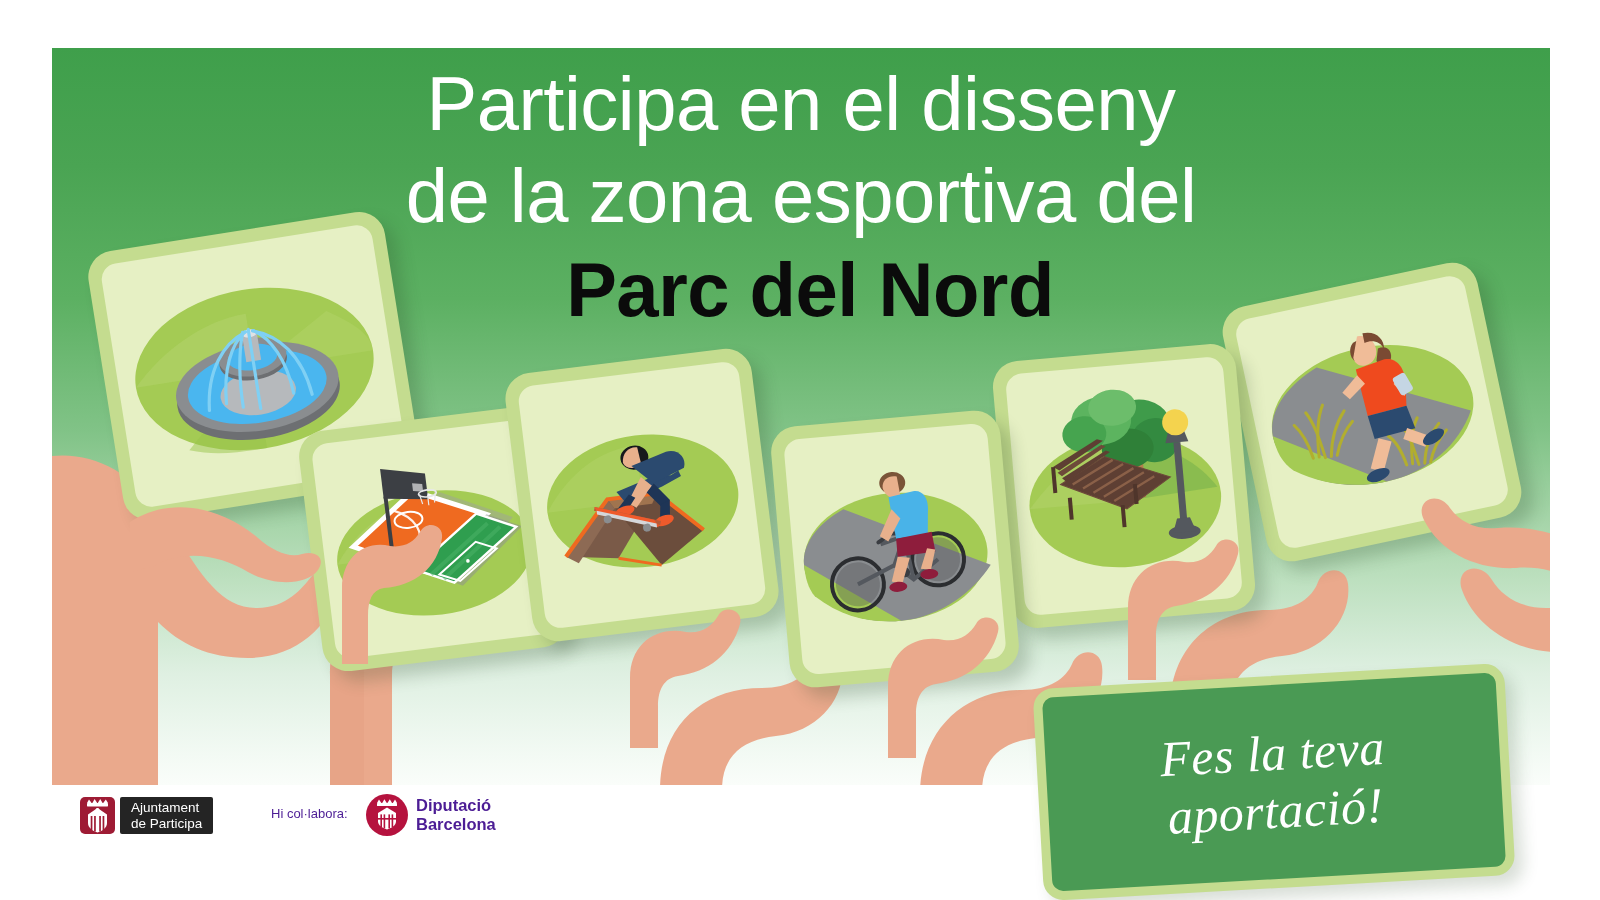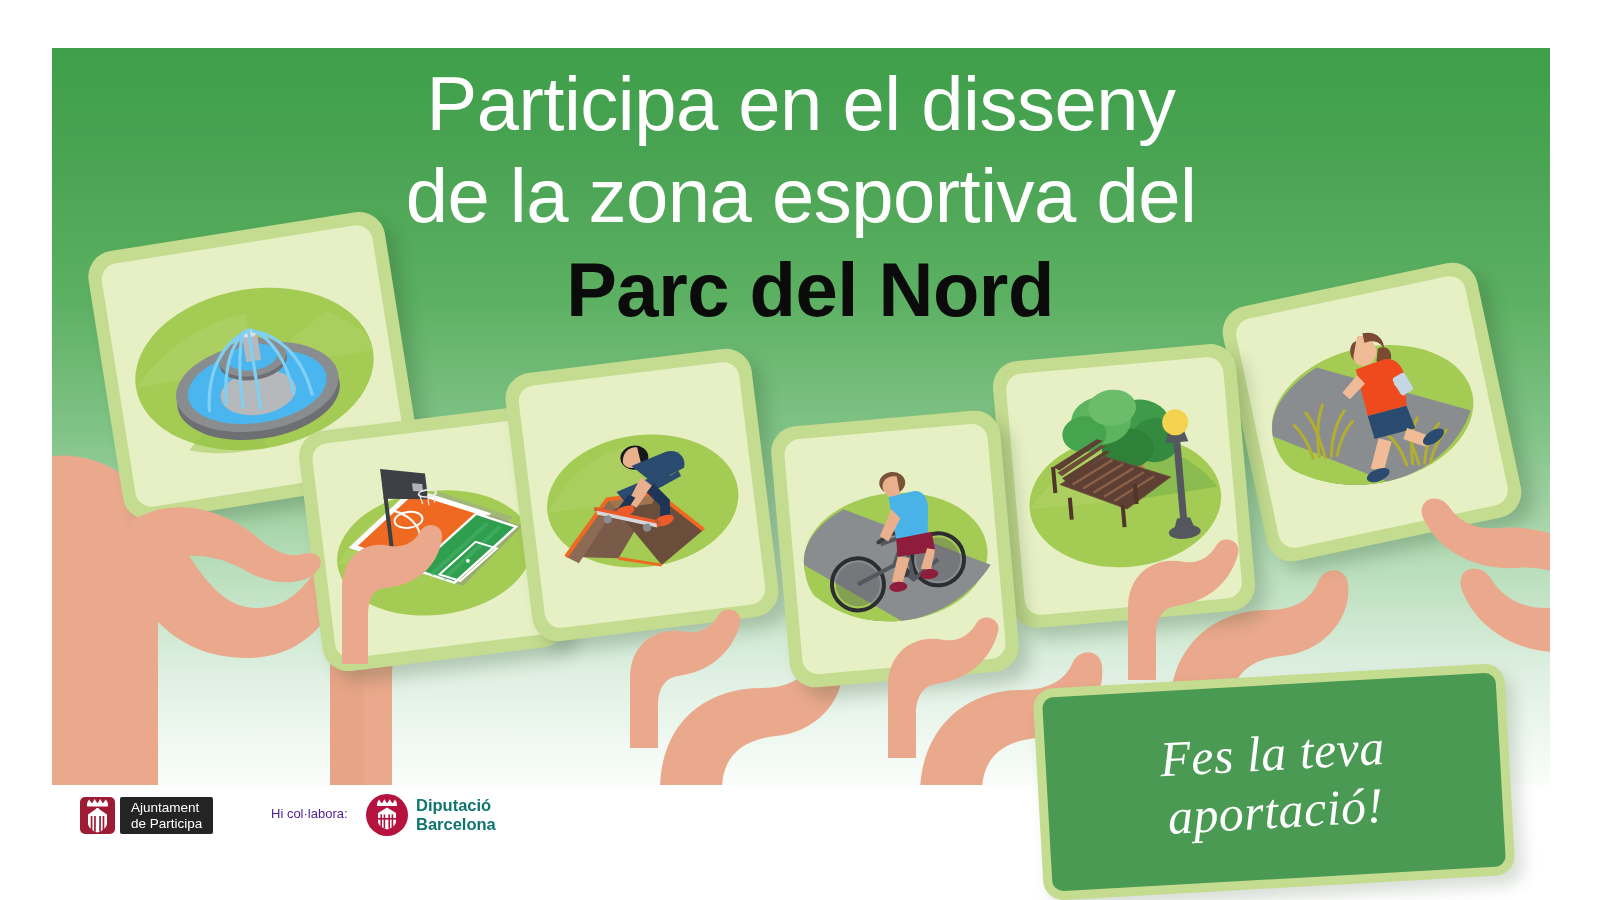--- a/index.html
+++ b/index.html
@@ -215,21 +215,21 @@
     flex: none;
   }
   #diba-circle svg { position: absolute; left: 0; top: 0; }
   #diba-name {
     margin-left: 8px;
     display: flex;
     flex-direction: column;
     justify-content: center;
   }
   .diba-t {
-    color: #0f766e;
+    color: #4c1d95;
     font-family: "Liberation Sans", sans-serif;
     font-weight: bold;
     font-size: 16.5px;
     line-height: 19px;
     white-space: nowrap;
   }
 </style>
 </head>
 <body>
 

